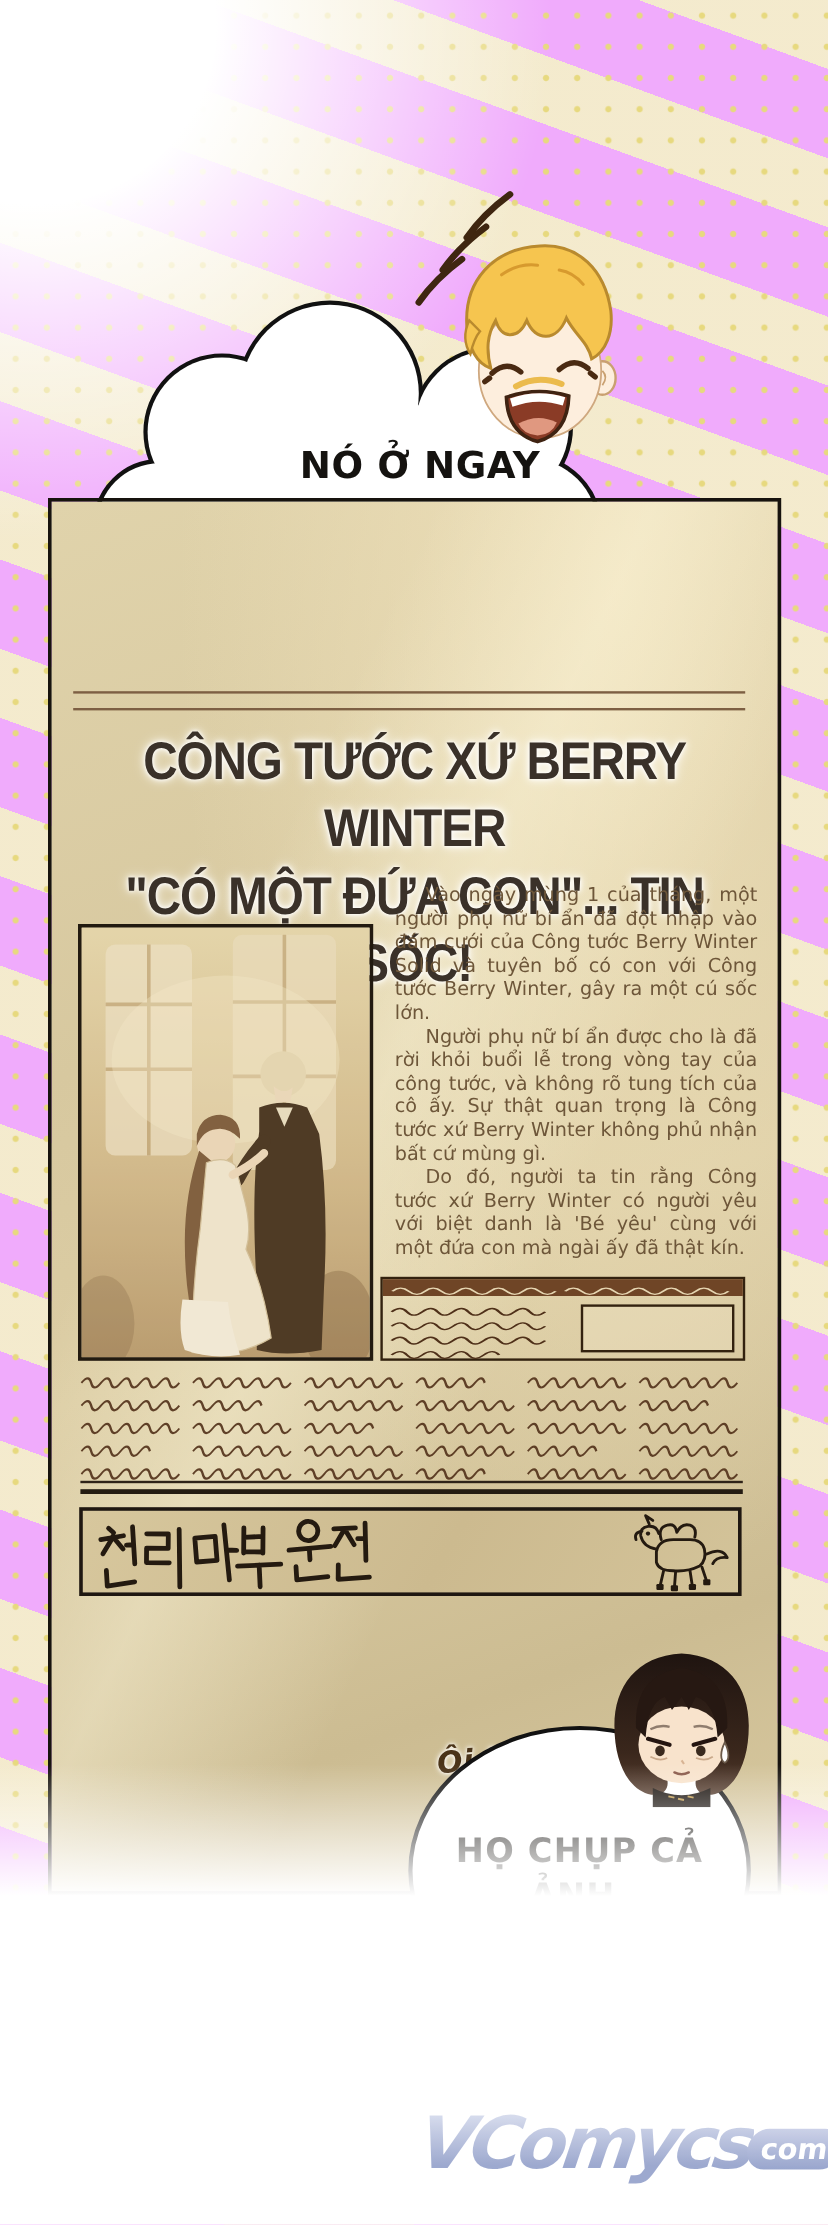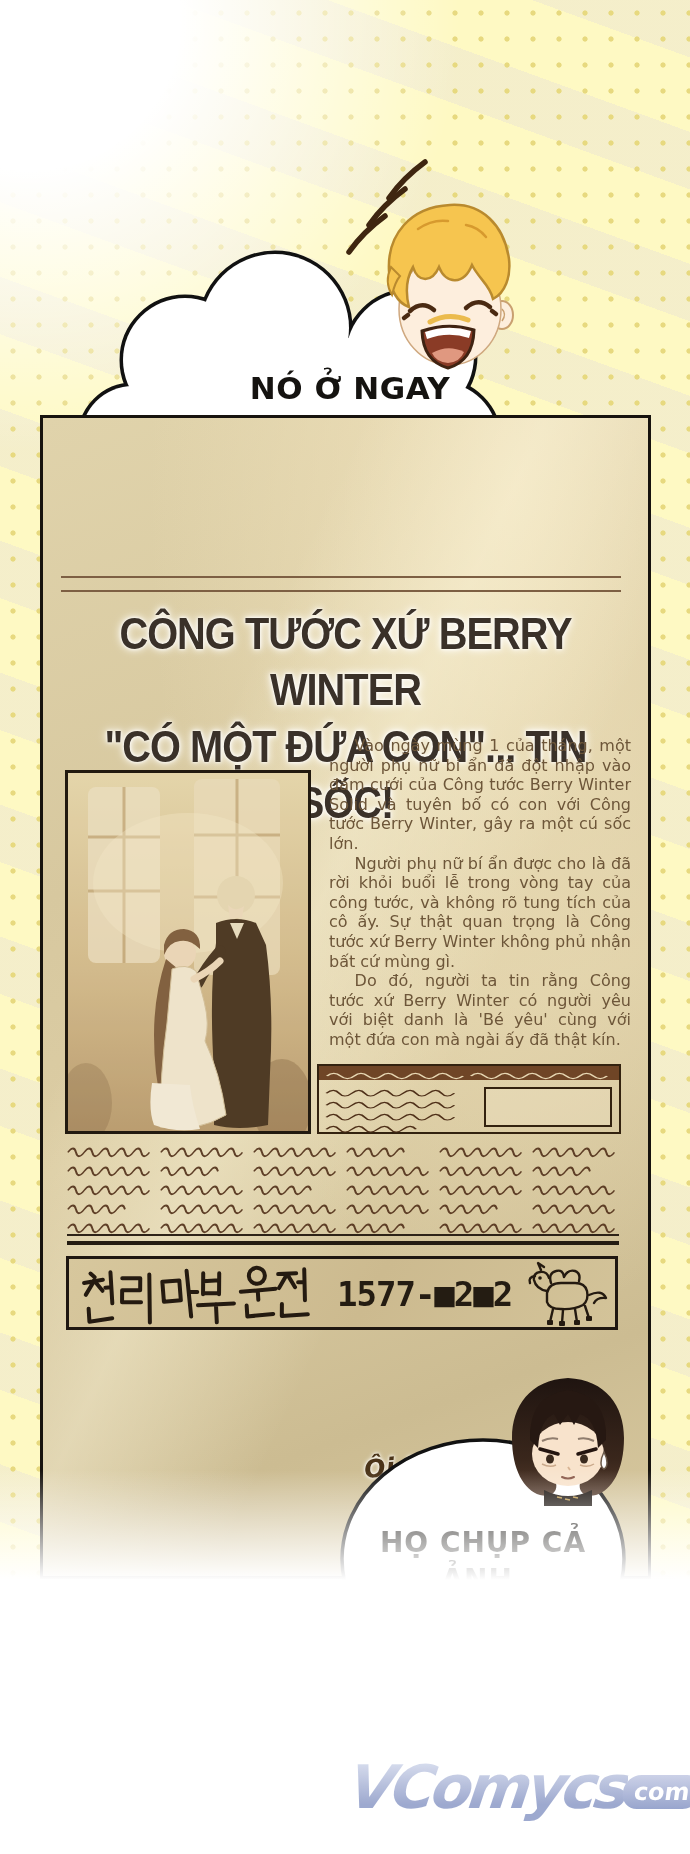--- a/index.html
+++ b/index.html
@@ -1,16 +1,16 @@
 <!DOCTYPE html>
 <html><head>
 <meta charset="utf-8">
 <style>
   html,body{margin:0;padding:0;background:#ffffff;}
-  .page{position:relative;width:690px;height:1854px;overflow:hidden;background:#fef9c3;
+  .page{position:relative;width:690px;height:1854px;overflow:hidden;background:#f0abfc;
         font-family:"DejaVu Sans",sans-serif;}
   
   .bg-pattern{position:absolute;inset:0;
     background-image:
       radial-gradient(circle at 30px 20px, rgba(255,255,255,1) 0 150px, rgba(255,255,255,0) 430px),
       radial-gradient(#e7d97f 2.2px, rgba(255,255,255,0) 3px),
       repeating-linear-gradient(200deg, rgba(244,238,203,.95) 0 54px, rgba(255,255,255,0) 54px 124px);
     background-size:auto,26px 26px,auto;}
   .bg-fade-bottom{position:absolute;left:0;right:0;top:1470px;height:384px;
     background:linear-gradient(rgba(255,255,255,0), #ffffff 110px);}
@@ -310,21 +310,20 @@
           </g>
           <g transform="translate(158,2) rotate(-2)">
             <circle cx="20" cy="11" r="8"></circle>
             <path d="M3,26 l35,-1 M20,26 l0,9 M8,40 l0,11 26,-1"></path>
           </g>
           <g transform="translate(198,3) rotate(2)">
             <path d="M2,8 l18,-1 M11,8 l-8,14 M11,8 l8,13 M22,16 l6,0 M28,3 l1,31 M6,38 l0,12 26,-2"></path>
           </g>
         </g>
       </svg>
-      <div class="phone">1577-■2■2</div>
       <svg class="horse" width="100" height="68" viewBox="0 0 100 68">
         <g stroke="#241a10" stroke-width="2.4" stroke-linecap="round" stroke-linejoin="round" fill="none">
           <path d="M36,32 q2,-10 14,-10 l14,0 q10,0 12,8 q2,9 -4,14 q-10,5 -22,4 q-12,0 -14,-7 z"></path>
           <path d="M40,22 q-3,-10 5,-12 q7,-2 8,6 q4,-8 11,-6 q6,2 4,10"></path>
           <path d="M36,30 q-11,-2 -13,-11 q-1,-7 6,-8 q7,-1 9,6"></path>
           <path d="M30,9 l-3,-7 6,4"></path>
           <path d="M24,15 q-7,1 -5,7"></path>
           <path d="M78,34 q13,-6 17,3 q-9,-1 -12,5"></path>
           <path d="M42,48 l-3,13 M52,49 l-1,13 M64,48 l2,13 M74,45 l4,12"></path>
         </g>

